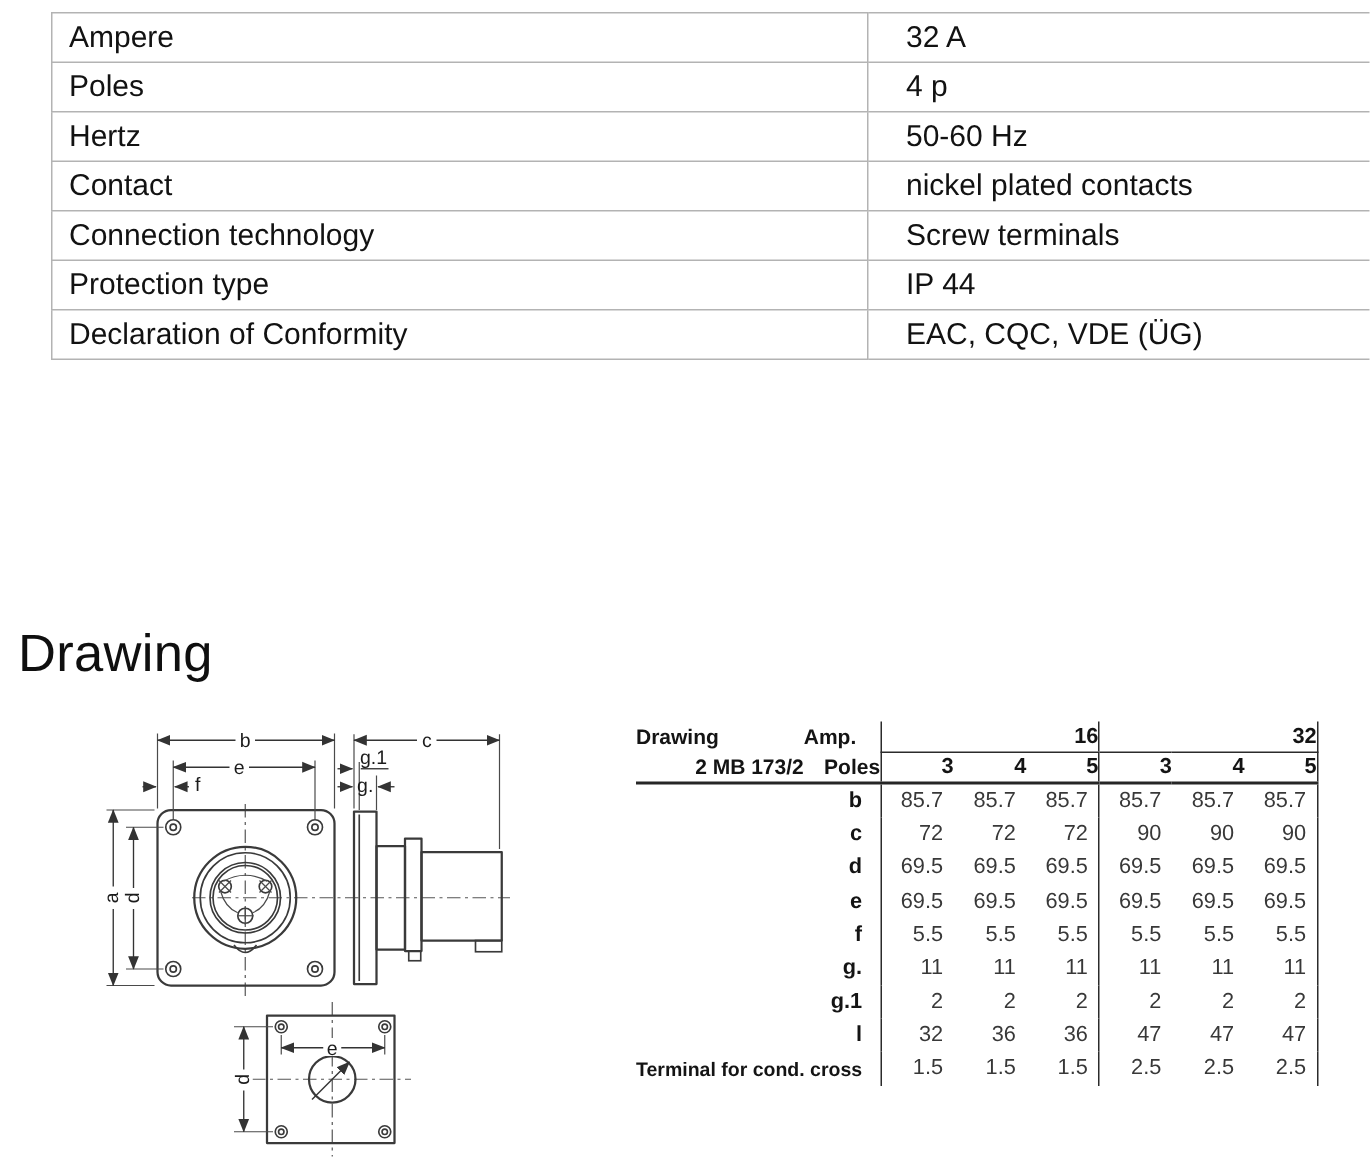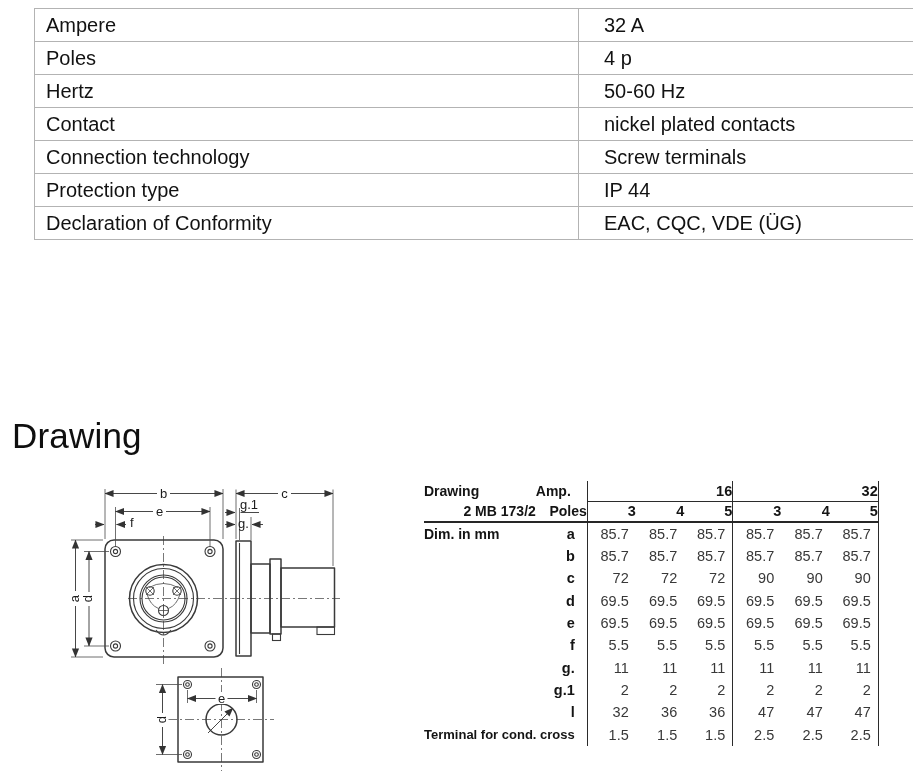--- a/index.html
+++ b/index.html
@@ -243,30 +243,20 @@
     <td class="lab b">2 MB 173/2</td>
     <td class="lab b">Poles</td>
     <td class="pole vl">3</td>
     <td class="pole">4</td>
     <td class="pole">5</td>
     <td class="pole vl">3</td>
     <td class="pole">4</td>
     <td class="pole vr">5</td>
   </tr>
   <tr>
-    <td class="lab b">Dim. in mm</td>
-    <td class="dim b">a</td>
-    <td class="val vl">85.7</td>
-    <td class="val">85.7</td>
-    <td class="val">85.7</td>
-    <td class="val vl">85.7</td>
-    <td class="val">85.7</td>
-    <td class="val vr">85.7</td>
-  </tr>
-  <tr>
     <td></td>
     <td class="dim b">b</td>
     <td class="val vl">85.7</td>
     <td class="val">85.7</td>
     <td class="val">85.7</td>
     <td class="val vl">85.7</td>
     <td class="val">85.7</td>
     <td class="val vr">85.7</td>
   </tr>
   <tr>

